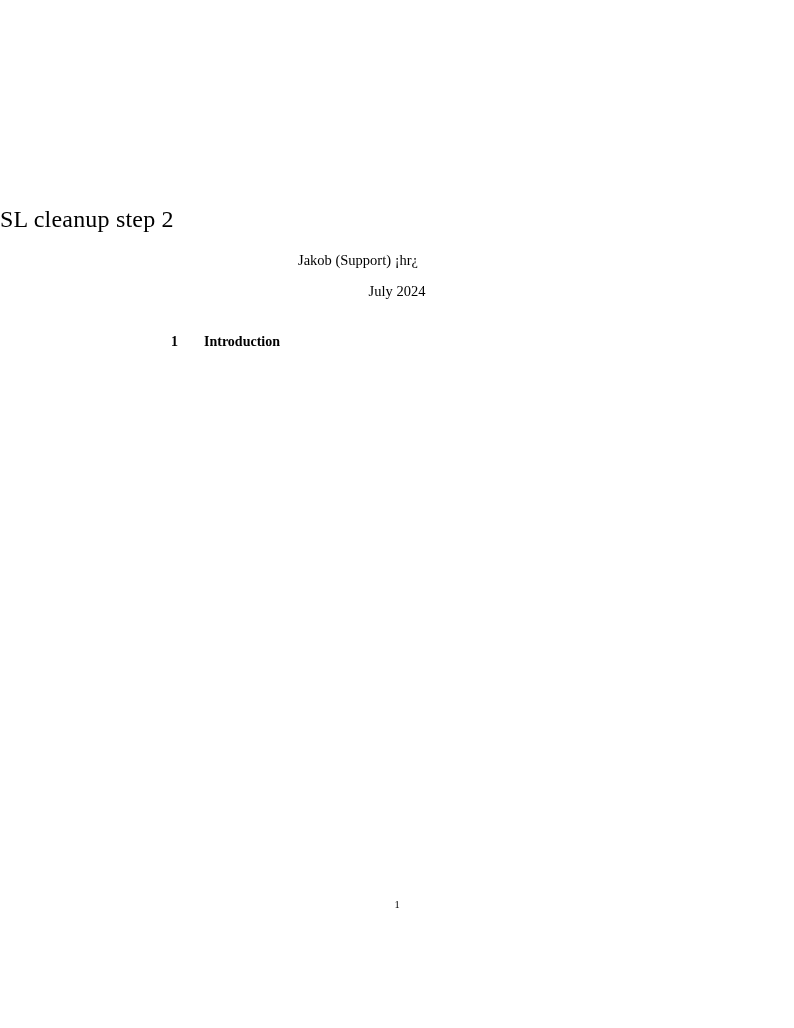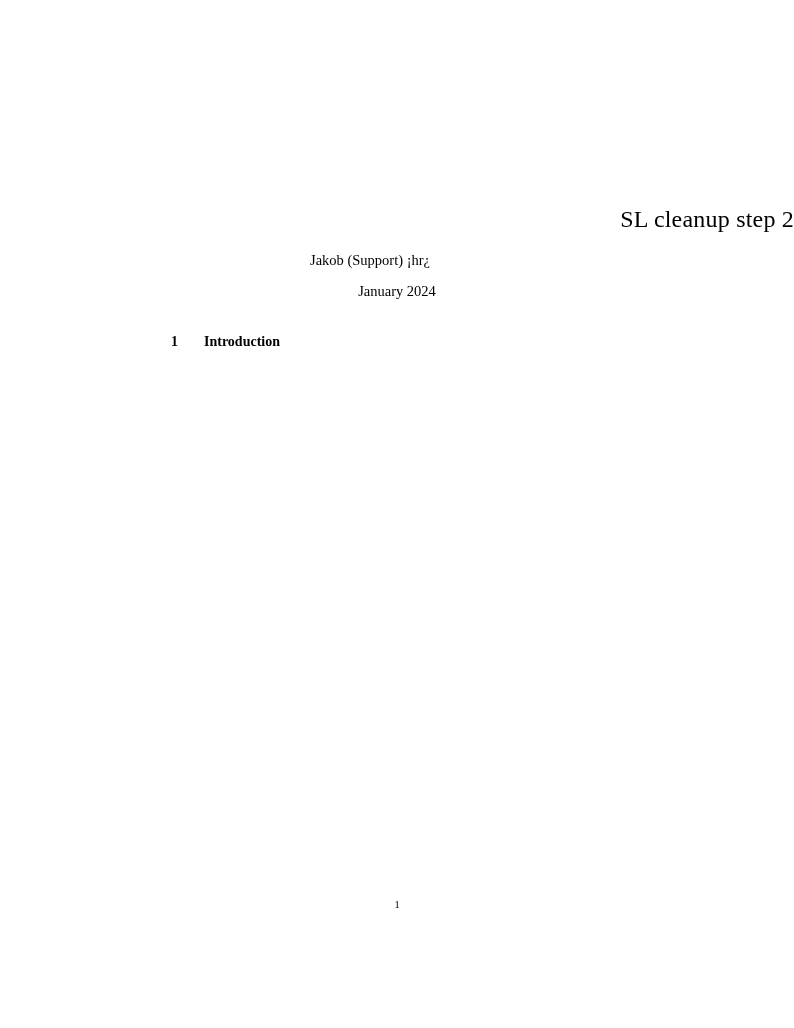--- a/index.html
+++ b/index.html
@@ -24,35 +24,34 @@
     left: 0;
     top: 0;
     width: 794px;
     height: 1028px;
   }
   .doc-title {
     position: absolute;
     top: 205px;
     left: 0;
     width: 794px;
-    text-align: right;
+    text-align: left;
     font-size: 24px;
     font-weight: normal;
     letter-spacing: 0.2px;
     line-height: 1.2;
   }
   .doc-author {
     position: absolute;
     top: 252px;
     left: 0;
     width: 716px;
     text-align: center;
     font-size: 14.5px;
     line-height: 1.2;
-    margin-left: 12px;
   }
   .doc-date {
     position: absolute;
     top: 283px;
     left: 0;
     width: 794px;
     text-align: center;
     font-size: 14.5px;
     line-height: 1.2;
   }
@@ -80,21 +79,21 @@
 </head>
 <body>
 
 <div class="page">
   <div class="content">
 
     <div class="doc-title">SL cleanup step 2</div>
 
     <div class="doc-author">Jakob (Support) ¡hr¿</div>
 
-    <div class="doc-date">January 2024</div>
+    <div class="doc-date">July 2024</div>
 
     <div class="section-heading">
       <span class="sec-num">1</span><span>Introduction</span>
     </div>
 
     <div class="page-number">1</div>
 
   </div>
 </div>
 

